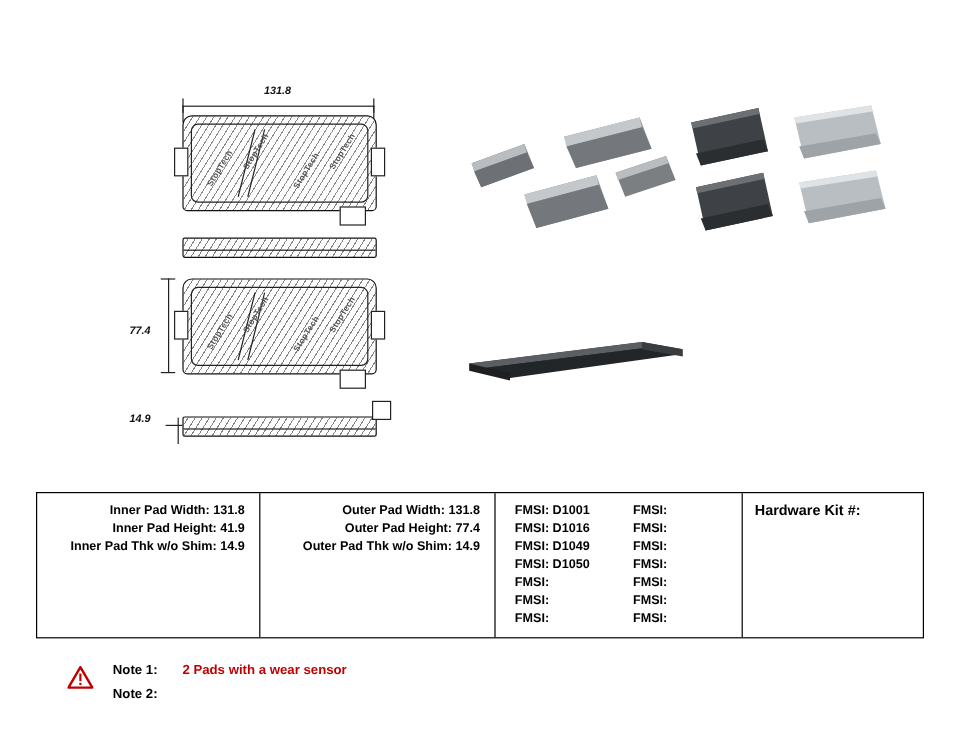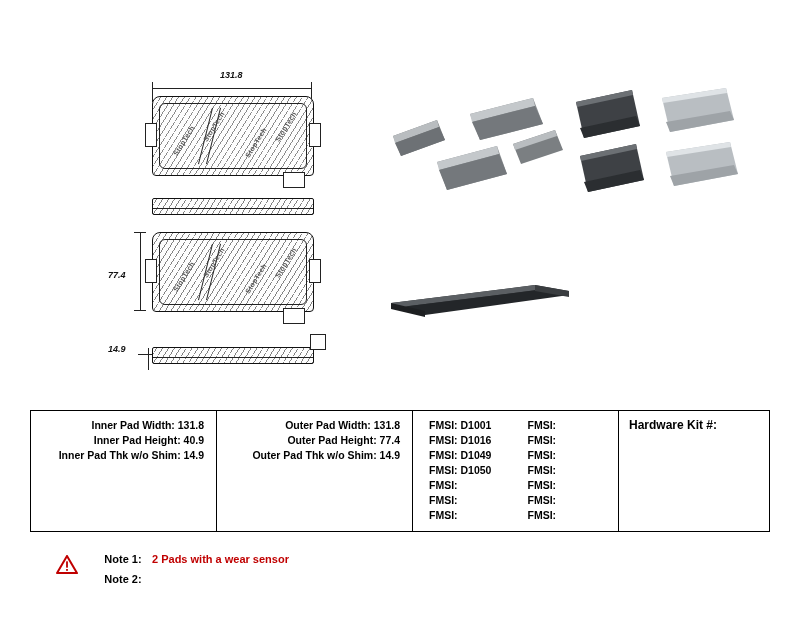--- a/index.html
+++ b/index.html
@@ -175,21 +175,20 @@
     left: 56px;
     top: 549px;
     width: 500px;
   }
   .note-row {
     display: flex;
     align-items: center;
     height: 20px;
     font-size: 11px;
     font-weight: bold;
-    text-align: center;
   }
   .note-label { width: 58px; }
   .note-value { color: #c00000; }
   .warn-icon {
     position: absolute;
     left: 0px;
     top: 6px;
     width: 22px;
     height: 19px;
   }
@@ -326,21 +325,21 @@
       <polygon points="150,8 184,14 184,20 150,14" fill="#3a3d40"></polygon>
     </svg>
 
   </div>
 
   <div class="spec-table">
     <div class="spec-body">
 
       <div class="col c1">
         <div class="row-right">Inner Pad Width: 131.8</div>
-        <div class="row-right">Inner Pad Height: 40.9</div>
+        <div class="row-right">Inner Pad Height: 41.9</div>
         <div class="row-right">Inner Pad Thk w/o Shim: 14.9</div>
       </div>
 
       <div class="col c2">
         <div class="row-right">Outer Pad Width: 131.8</div>
         <div class="row-right">Outer Pad Height: 77.4</div>
         <div class="row-right">Outer Pad Thk w/o Shim: 14.9</div>
       </div>
 
       <div class="col c3">

